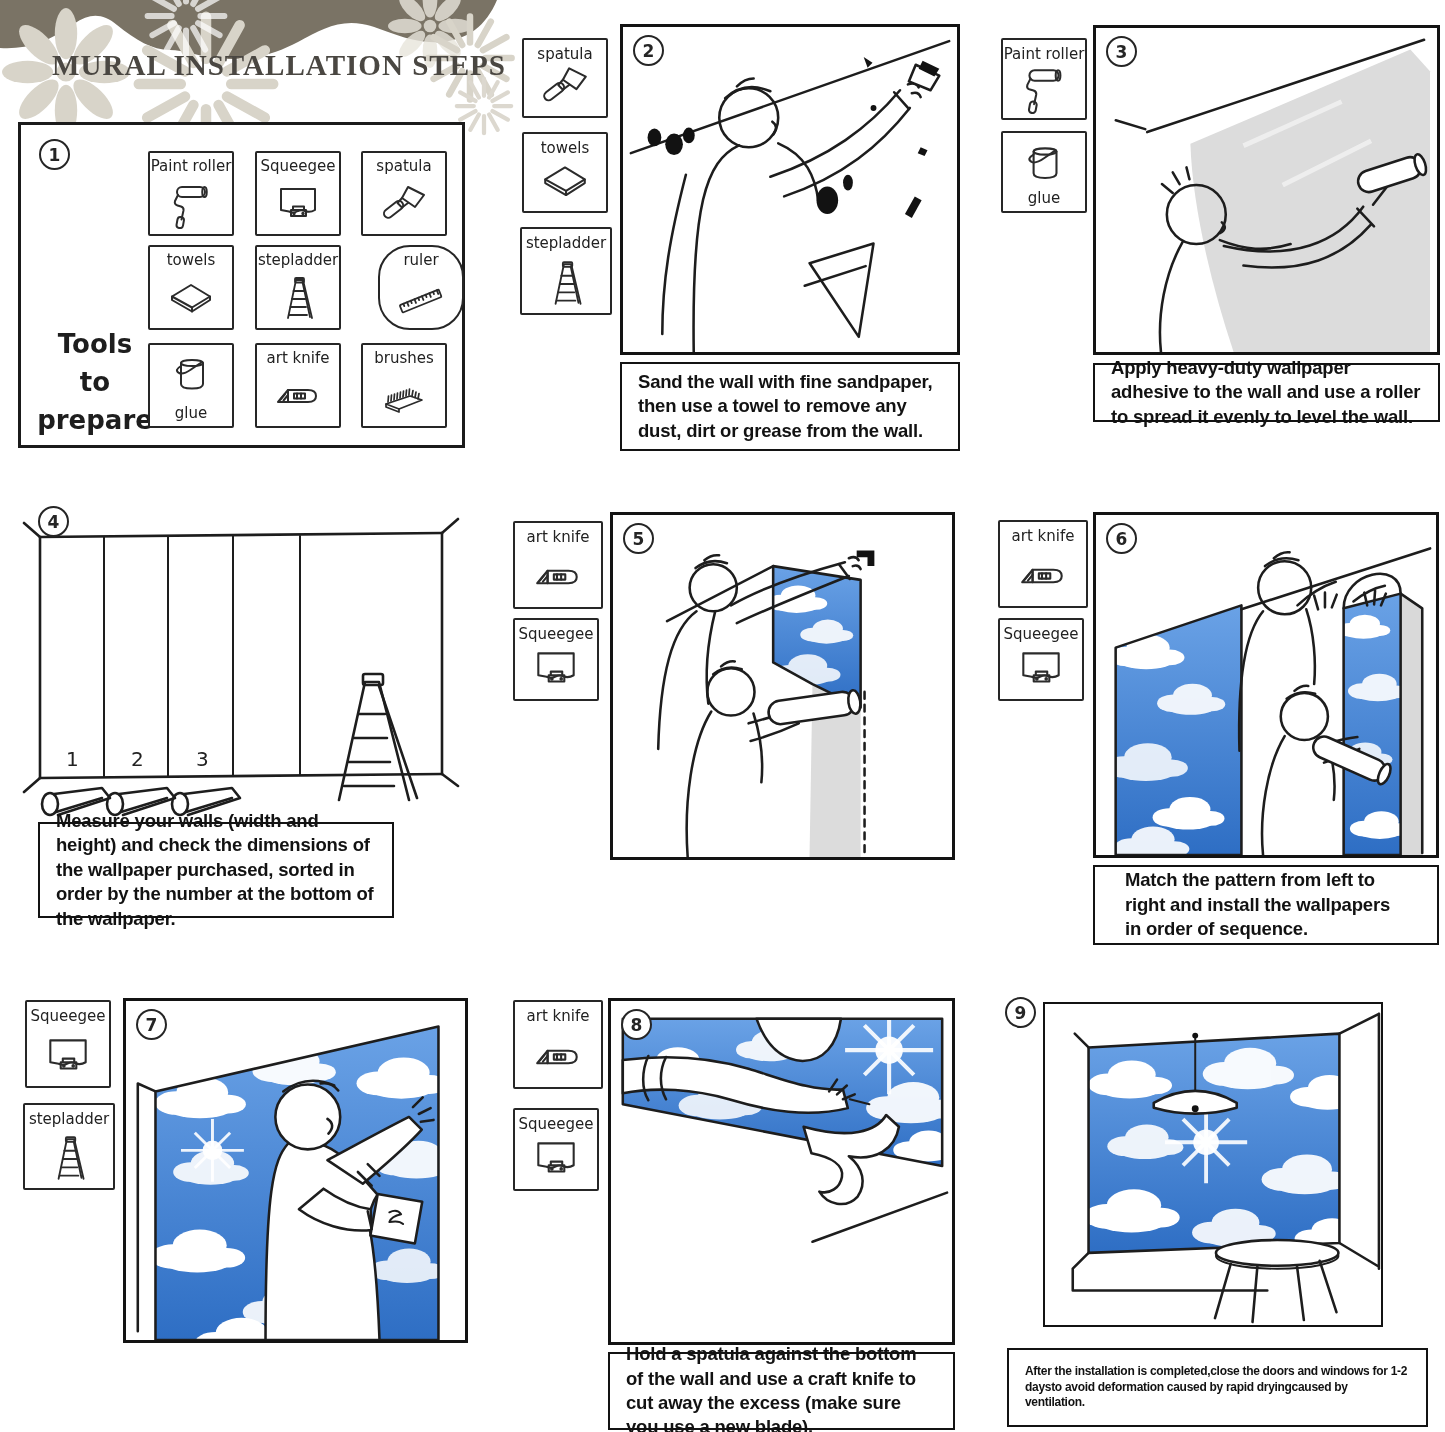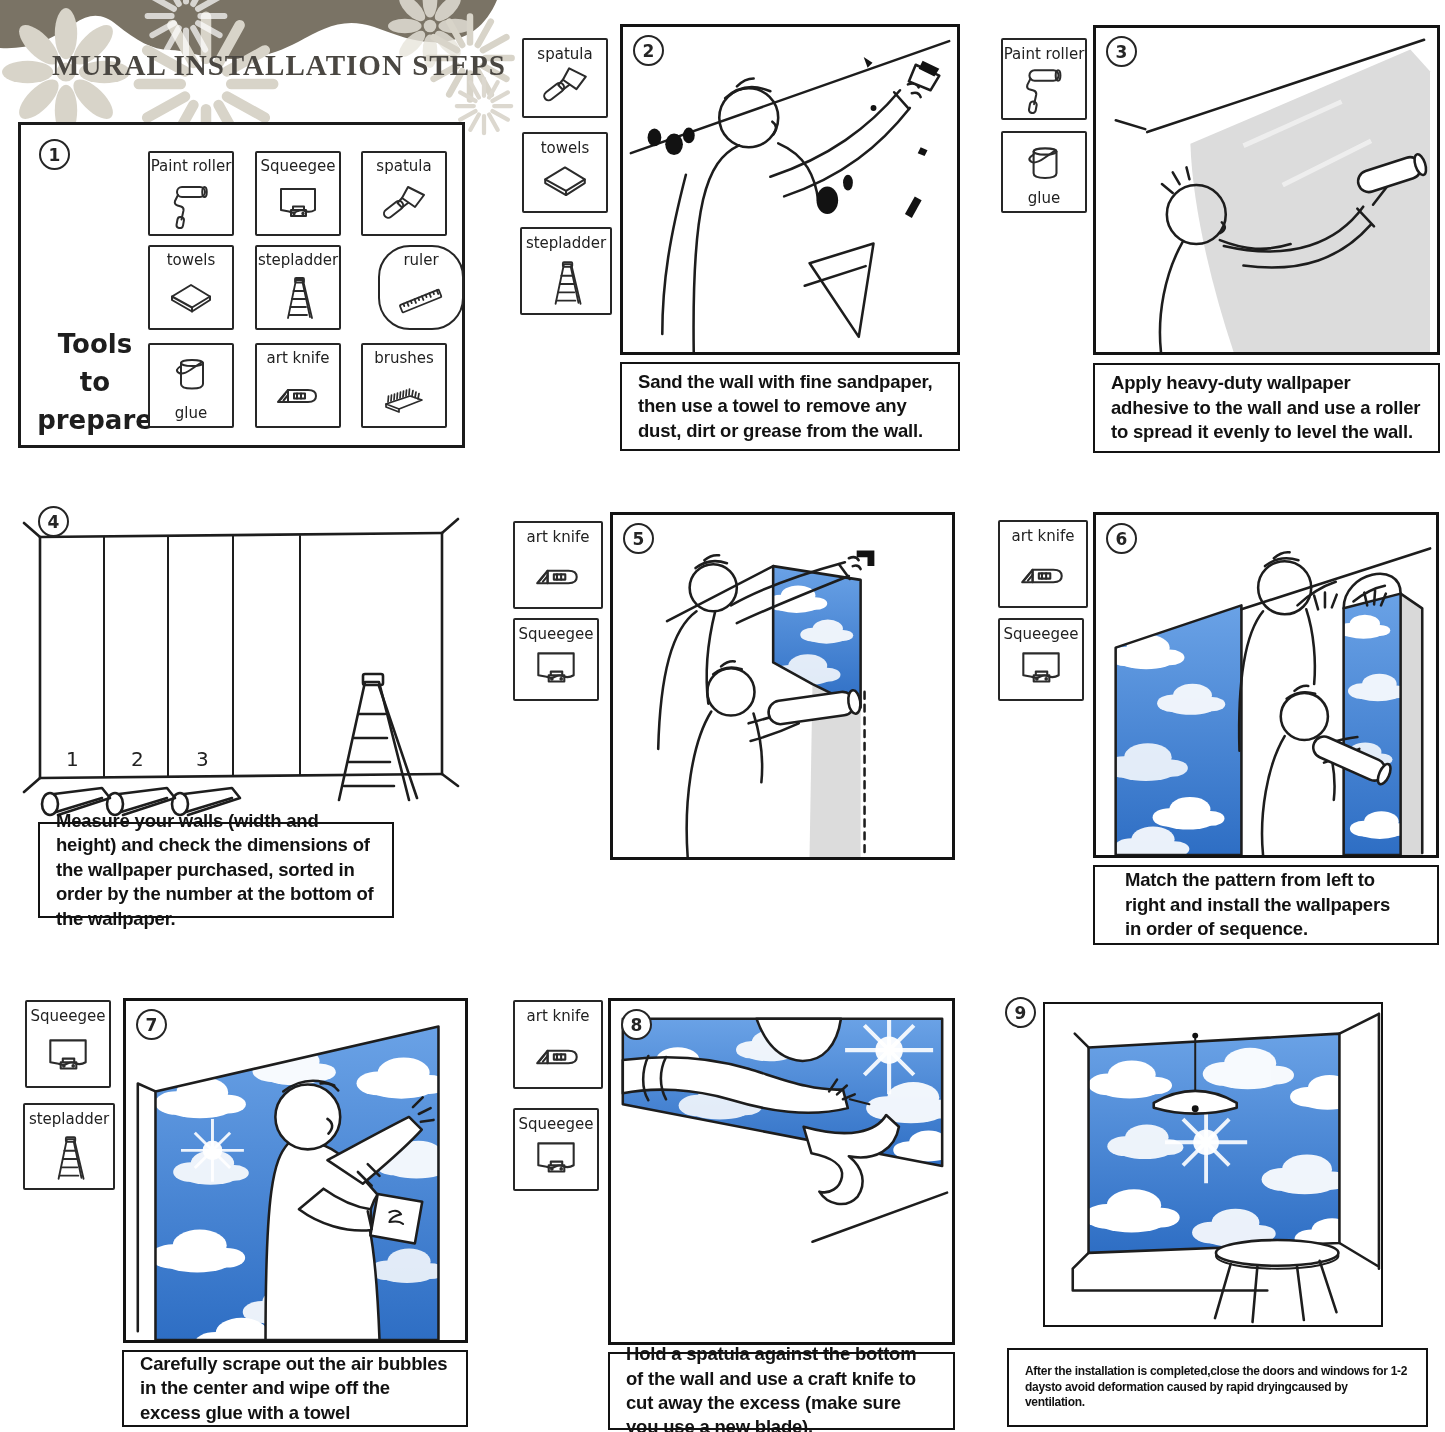--- a/index.html
+++ b/index.html
@@ -312,21 +312,21 @@
           <path d="M282,180 L296,162"></path>
         </g>
         <g class="wfill">
           <g transform="rotate(-18 300 150)">
             <rect x="266" y="138" width="66" height="22" rx="11"></rect>
             <ellipse cx="332" cy="149" rx="5" ry="11"></ellipse>
           </g>
         </g>
       </svg>
     </div>
-    <div class="caption" style="left:108px;top:343px;width:347px;height:90px;">
+    <div class="caption" style="left:108px;top:343px;width:347px;height:59px;">
       <p style="margin:0">Apply heavy-duty wallpaper adhesive to the wall and use a roller to spread it evenly to level the wall.</p>
     </div>
   </div>
 
   <div class="group" style="left:18px;top:500px;width:445px;height:428px;">
     <span class="num" style="left:20px;top:6px;">4</span>
     <svg class="abs" style="left:0;top:10px;" width="445" height="318" viewBox="0 0 445 318">
       <g class="ln">
         <path d="M22,27 L424,23"></path>
         <path d="M22,268 L424,264"></path>
@@ -548,23 +548,20 @@
         <g class="ln">
           <path d="M160,92 q24,-18 52,-6 M198,84 q11,-2 18,7"></path>
           <path d="M205,120 q9,6 1,15"></path>
           <path d="M292,108 l10,-10 M298,115 l12,-6 M300,123 l13,-2"></path>
           <path d="M236,174 l14,14 M246,166 l12,12"></path>
           <path d="M246,214 l4,18"></path>
           <path d="M268,215 q8,-4 12,2 q-10,2 -12,8 q10,-2 14,2" stroke-width="2"></path>
         </g>
       </svg>
     </div>
-    <div class="caption" style="left:112px;top:360px;width:346px;height:77px;">
-      <p style="margin:0">Carefully scrape out the air bubbles in the center and wipe off the excess glue with a towel</p>
-    </div>
   </div>
 
   <div class="group" style="left:505px;top:990px;width:450px;height:442px;">
     <div class="toolbox" style="left:8px;top:10px;width:90px;height:89px;">
       <span class="tl">art knife</span>
       <svg class="ticon" viewBox="0 0 100 100">
           <use href="#i-art-knife"></use>
         </svg>
     </div>
     <div class="toolbox" style="left:8px;top:118px;width:86px;height:83px;">

